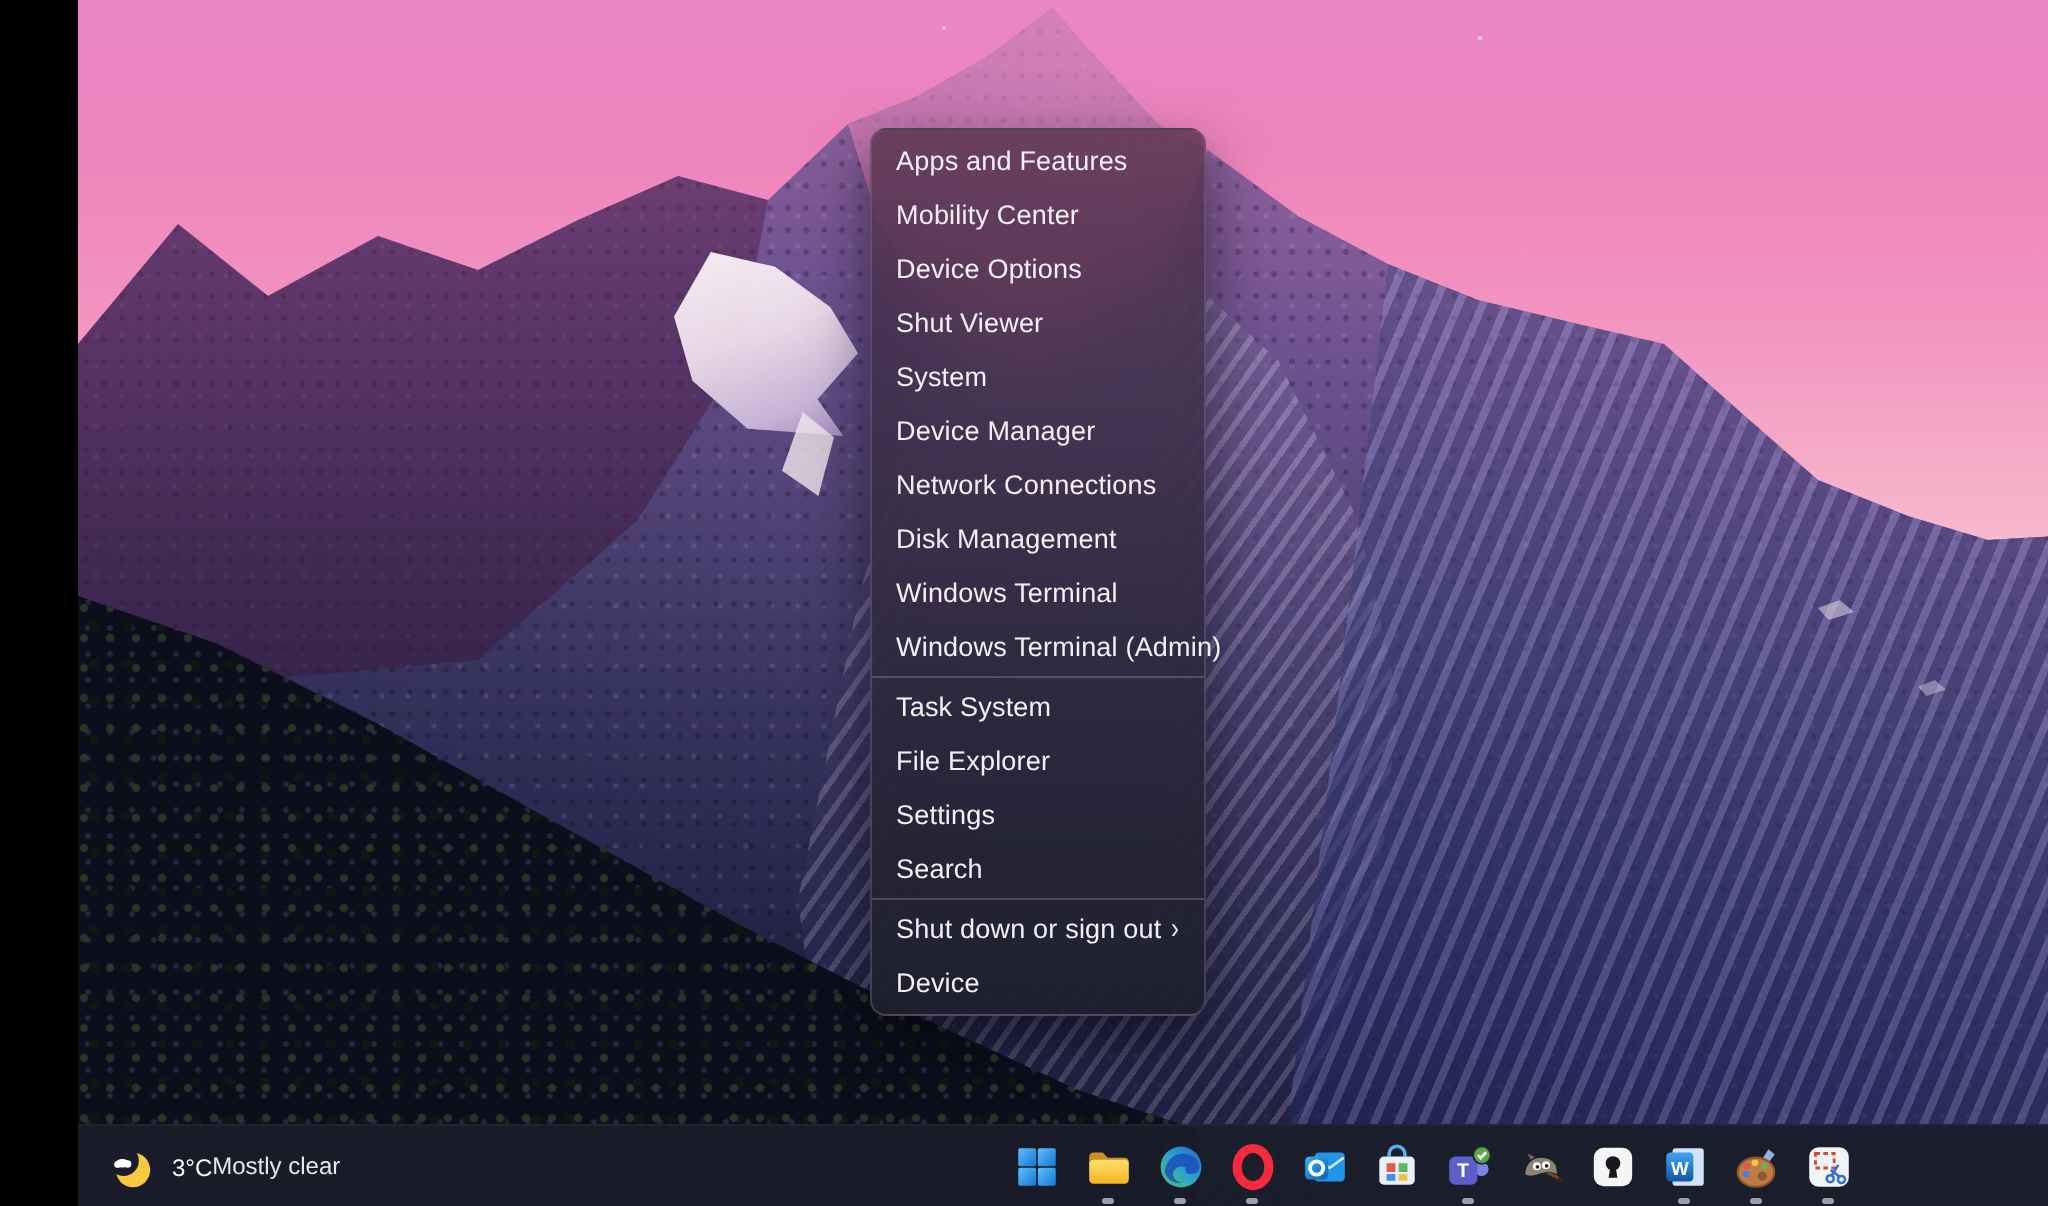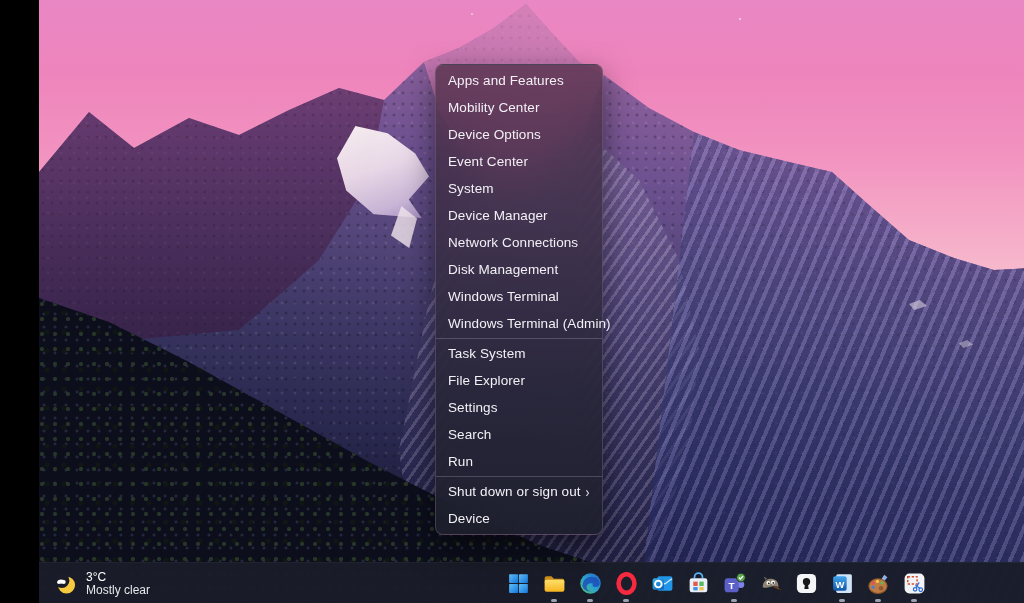--- a/index.html
+++ b/index.html
@@ -85,21 +85,21 @@
   .submenu-chevron{ font-size:15px; color:#e9e6ef; line-height:27px; transform:scaleX(0.8); }
   
   .taskbar{
     position:absolute; left:0; bottom:0; width:1024px; height:41px; z-index:5;
     background:rgba(26,29,41,0.97); border-top:1px solid rgba(255,255,255,0.03);
   }
   .weather-widget{
     position:absolute; left:4px; top:0; height:41px; padding:0 10px;
     display:flex; align-items:center; gap:9px; border-radius:5px;
   }
-  .weather-text{ display:flex; flex-direction:column; justify-content:center; }
+  .weather-text{ display:flex; flex-direction:row; justify-content:center; }
   .weather-temp{ color:#ffffff; font-size:12px; line-height:14px; }
   .weather-cond{ color:#e6e7ea; font-size:12px; line-height:13px; }
   .tb-icons{ position:absolute; left:461px; top:0; height:41px; display:flex; }
   .tb-btn{
     position:relative; width:36px; height:41px;
     display:flex; align-items:center; justify-content:center; border-radius:5px;
   }
   .tb-btn svg{ width:25px; height:25px; display:block; }
   .tb-btn.running::after{
     content:""; position:absolute; bottom:2px; left:50%; transform:translateX(-50%);
@@ -131,21 +131,21 @@
     <div class="menu-item">
         <span>Apps and Features</span>
       </div>
     <div class="menu-item">
         <span>Mobility Center</span>
       </div>
     <div class="menu-item">
         <span>Device Options</span>
       </div>
     <div class="menu-item">
-        <span>Event Center</span>
+        <span>Shut Viewer</span>
       </div>
     <div class="menu-item">
         <span>System</span>
       </div>
     <div class="menu-item">
         <span>Device Manager</span>
       </div>
     <div class="menu-item">
         <span>Network Connections</span>
       </div>
@@ -163,23 +163,20 @@
         <span>Task System</span>
       </div>
     <div class="menu-item">
         <span>File Explorer</span>
       </div>
     <div class="menu-item">
         <span>Settings</span>
       </div>
     <div class="menu-item">
         <span>Search</span>
-      </div>
-    <div class="menu-item">
-        <span>Run</span>
       </div>
     <div class="menu-separator"></div>
     <div class="menu-item">
       <span>Shut down or sign out</span>
       <span class="submenu-chevron">›</span>
     </div>
     <div class="menu-item">
         <span>Device</span>
       </div>
   </div>

